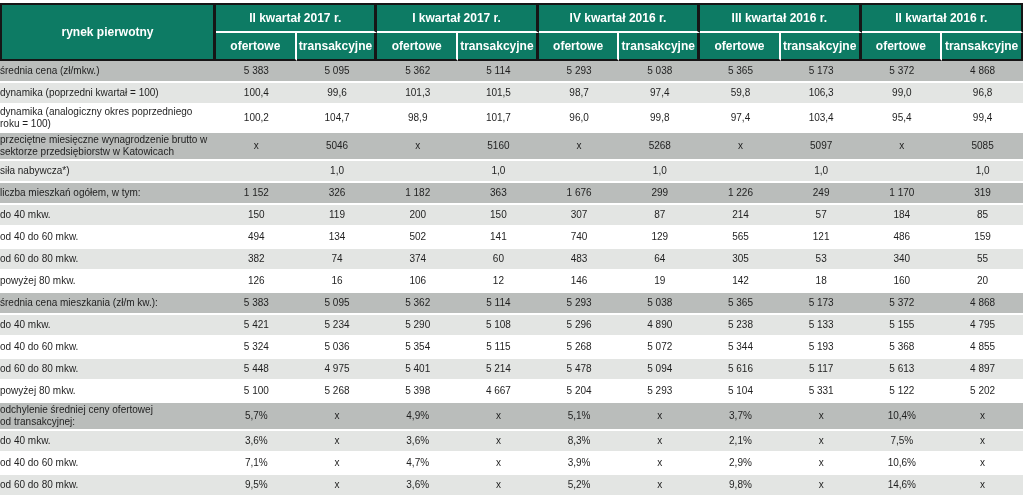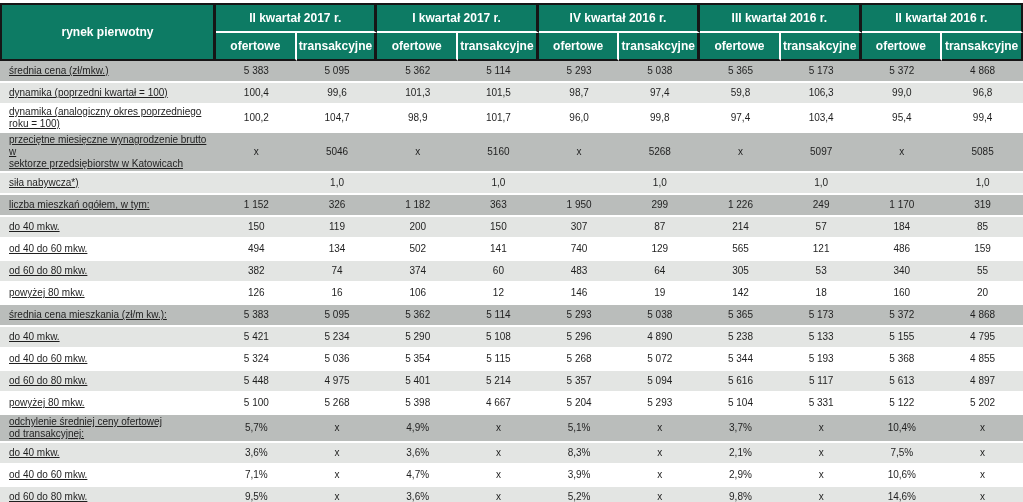--- a/index.html
+++ b/index.html
@@ -45,23 +45,22 @@
   th.sub.tr{border-right:3px solid var(--border-dark);}
   th.sub.tr:last-child{border-right:2px solid var(--border-dark);}
   
   tbody td{
     font-size:10px;line-height:1.2;
     height:18px;vertical-align:middle;
     border-bottom:2px solid #ffffff;
     padding:1px 6px;
   }
   tbody td.row-label{
-    text-align:left;padding-left:9px;padding-right:2px;
+    text-align:left;padding-left:0;padding-right:2px;
     white-space:pre-line;
-    text-decoration:underline;
   }
   tbody td.value{text-align:center;}
   tr.section td{background:var(--section-row);}
   tr.light td{background:var(--light-row);}
   tr.white td{background:var(--white-row);}
 </style>
 </head>
 <body>
 
 <div class="table-wrap">
@@ -162,21 +161,21 @@
           <td class="value">1,0</td>
           <td class="value"></td>
           <td class="value">1,0</td>
         </tr>
         <tr class="section">
           <td class="row-label">liczba mieszkań ogółem, w tym:</td>
           <td class="value">1 152</td>
           <td class="value">326</td>
           <td class="value">1 182</td>
           <td class="value">363</td>
-          <td class="value">1 950</td>
+          <td class="value">1 676</td>
           <td class="value">299</td>
           <td class="value">1 226</td>
           <td class="value">249</td>
           <td class="value">1 170</td>
           <td class="value">319</td>
         </tr>
         <tr class="light">
           <td class="row-label">do 40 mkw.</td>
           <td class="value">150</td>
           <td class="value">119</td>
@@ -266,21 +265,21 @@
           <td class="value">5 193</td>
           <td class="value">5 368</td>
           <td class="value">4 855</td>
         </tr>
         <tr class="light">
           <td class="row-label">od 60 do 80 mkw.</td>
           <td class="value">5 448</td>
           <td class="value">4 975</td>
           <td class="value">5 401</td>
           <td class="value">5 214</td>
-          <td class="value">5 357</td>
+          <td class="value">5 478</td>
           <td class="value">5 094</td>
           <td class="value">5 616</td>
           <td class="value">5 117</td>
           <td class="value">5 613</td>
           <td class="value">4 897</td>
         </tr>
         <tr class="white">
           <td class="row-label">powyżej 80 mkw.</td>
           <td class="value">5 100</td>
           <td class="value">5 268</td>

